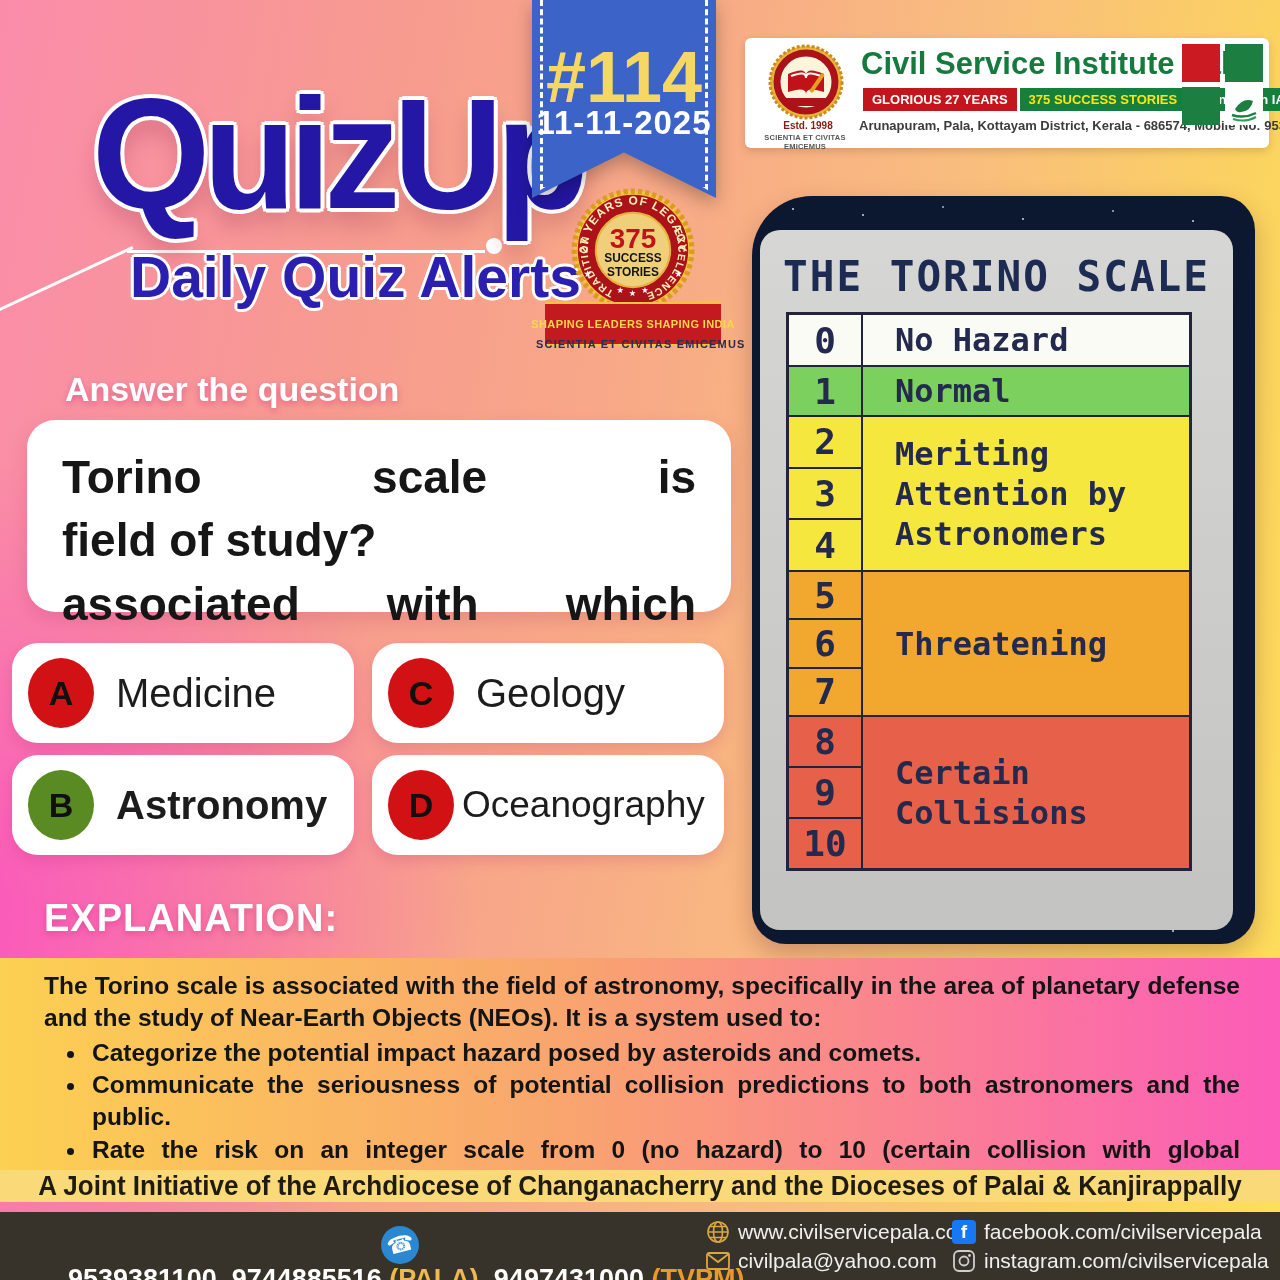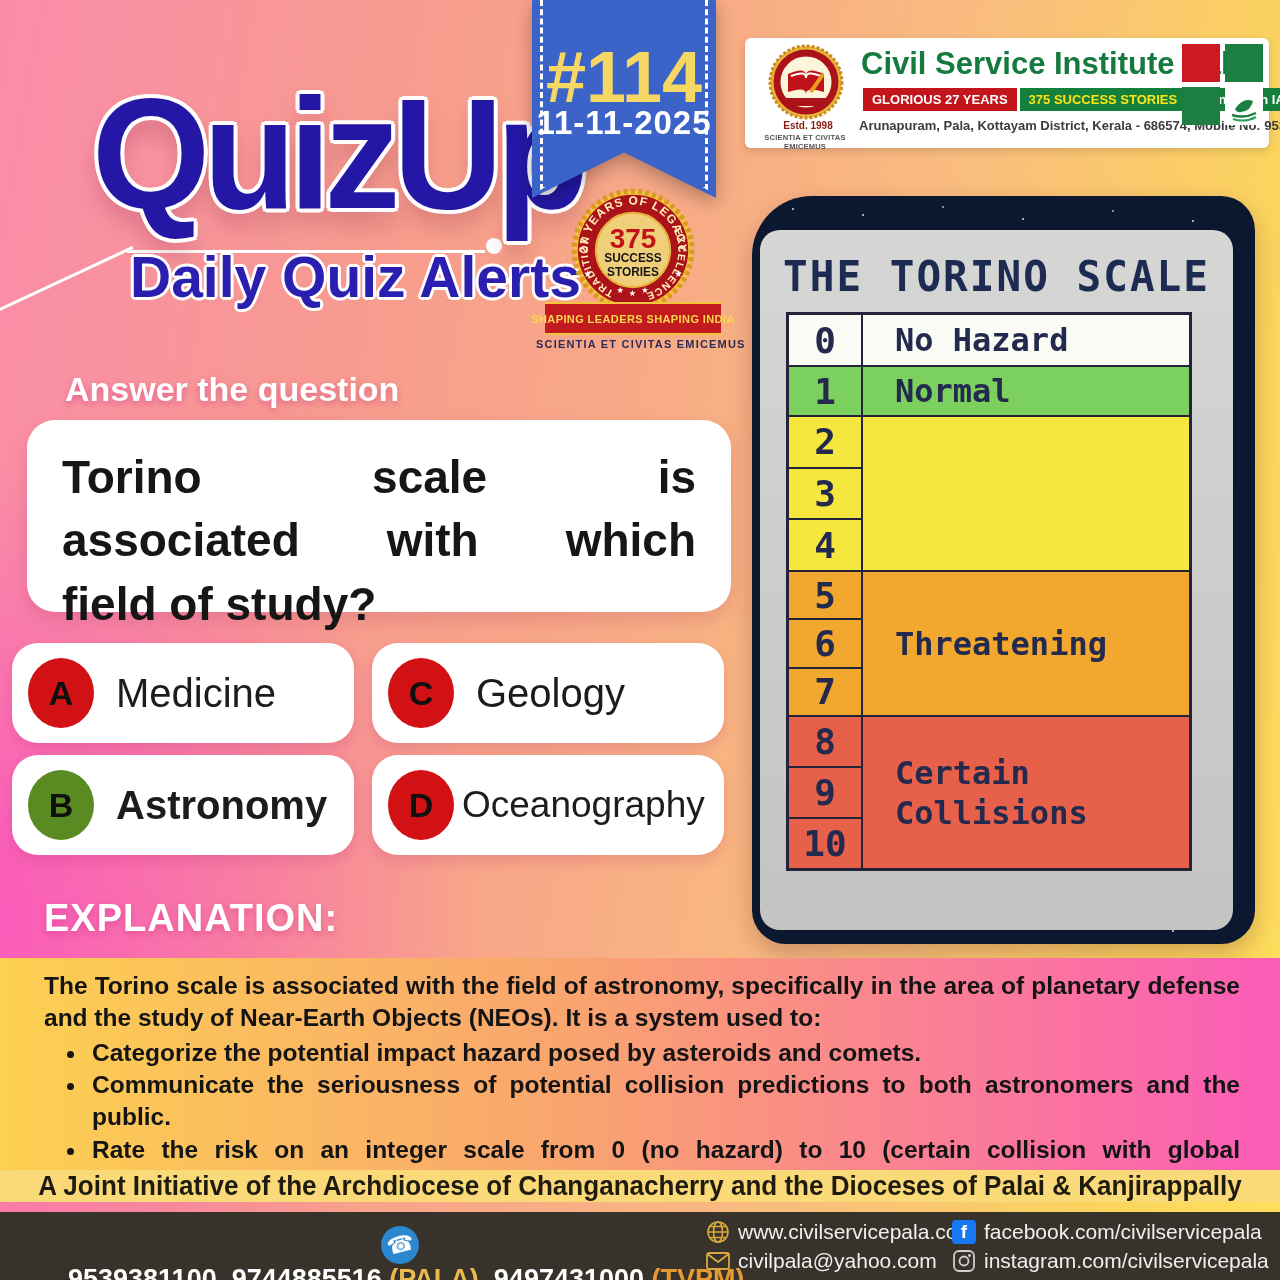--- a/index.html
+++ b/index.html
@@ -28,21 +28,21 @@
   
   .ribbon{ position:absolute; left:532px; top:0; width:184px; height:198px; filter:drop-shadow(0 7px 9px rgba(0,0,0,.28)); }
   .ribbon-bg{ position:absolute; inset:0; background:#3c64c8; clip-path:polygon(0 0,100% 0,100% 100%,50% 77%,0 100%); }
   .ribbon-dash{ position:absolute; left:8px; right:8px; top:0px; bottom:8px; border:3px dashed #fff; border-top:none;
     clip-path:polygon(0 0,100% 0,100% 100%,50% 76%,0 100%); }
   .ribbon-issue{ position:absolute; top:36px; width:100%; text-align:center; font-size:72px; font-weight:bold; color:#f7d763; }
   .ribbon-date{ position:absolute; top:104px; width:100%; text-align:center; font-size:33px; font-weight:bold; color:#fff; letter-spacing:1px; }
   
   .seal{ position:absolute; left:558px; top:186px; width:150px; height:128px; }
   .seal svg{ width:100%; height:100%; }
-  .seal-banner{ position:absolute; left:545px; top:302px; width:176px; height:33px; background:#c21a1f;
+  .seal-banner{ position:absolute; left:545px; top:302px; width:176px; height:44px; background:#c21a1f;
     border-top:2px solid #f2c53d; border-bottom:2px solid #f2c53d; color:#f8d84a; font-size:11px; font-weight:bold;
     display:flex; align-items:center; justify-content:center; letter-spacing:.4px; white-space:nowrap; }
   .seal-banner::before,.seal-banner::after{ content:""; position:absolute; top:3px; width:24px; height:30px; background:#a31318; z-index:-1; }
   .seal-banner::before{ left:-17px; clip-path:polygon(100% 0,0 20%,45% 50%,0 80%,100% 100%); }
   .seal-banner::after{ right:-17px; clip-path:polygon(0 0,100% 20%,55% 50%,100% 80%,0 100%); }
   .seal-motto{ position:absolute; left:536px; top:338px; width:196px; text-align:center; font-size:11px; font-weight:bold;
     color:#2b2b55; letter-spacing:1.2px; white-space:nowrap; }
   
   .inst{ position:absolute; left:745px; top:38px; width:524px; height:110px; background:#fff; border-radius:6px;
     box-shadow:0 3px 8px rgba(0,0,0,.15); }
@@ -243,20 +243,23 @@
           <div class="tor-label">
               <span>Normal</span>
             </div>
         </div>
         <div class="tor-group g2">
           <div class="tor-nums">
             <div class="tor-num">2</div>
             <div class="tor-num">3</div>
             <div class="tor-num">4</div>
           </div>
+          <div class="tor-label">
+              <span>Meriting Attention by Astronomers</span>
+            </div>
         </div>
         <div class="tor-group g3">
           <div class="tor-nums">
             <div class="tor-num">5</div>
             <div class="tor-num">6</div>
             <div class="tor-num">7</div>
           </div>
           <div class="tor-label">
               <span>Threatening</span>
             </div>
@@ -271,22 +274,22 @@
               <span>Certain Collisions</span>
             </div>
         </div>
       </div>
     </div>
   </div>
 
   <div class="prompt">Answer the question</div>
   <div class="qbox">
     <div class="qline">Torino scale is</div>
+    <div class="qline last">field of study?</div>
     <div class="qline">associated with which</div>
-    <div class="qline last">field of study?</div>
   </div>
 
   <div class="opt opt-a">
     <div class="opt-key key-red">A</div>
     <div class="opt-label">Medicine</div>
   </div>
   <div class="opt opt-c">
     <div class="opt-key key-red">C</div>
     <div class="opt-label">Geology</div>
   </div>

